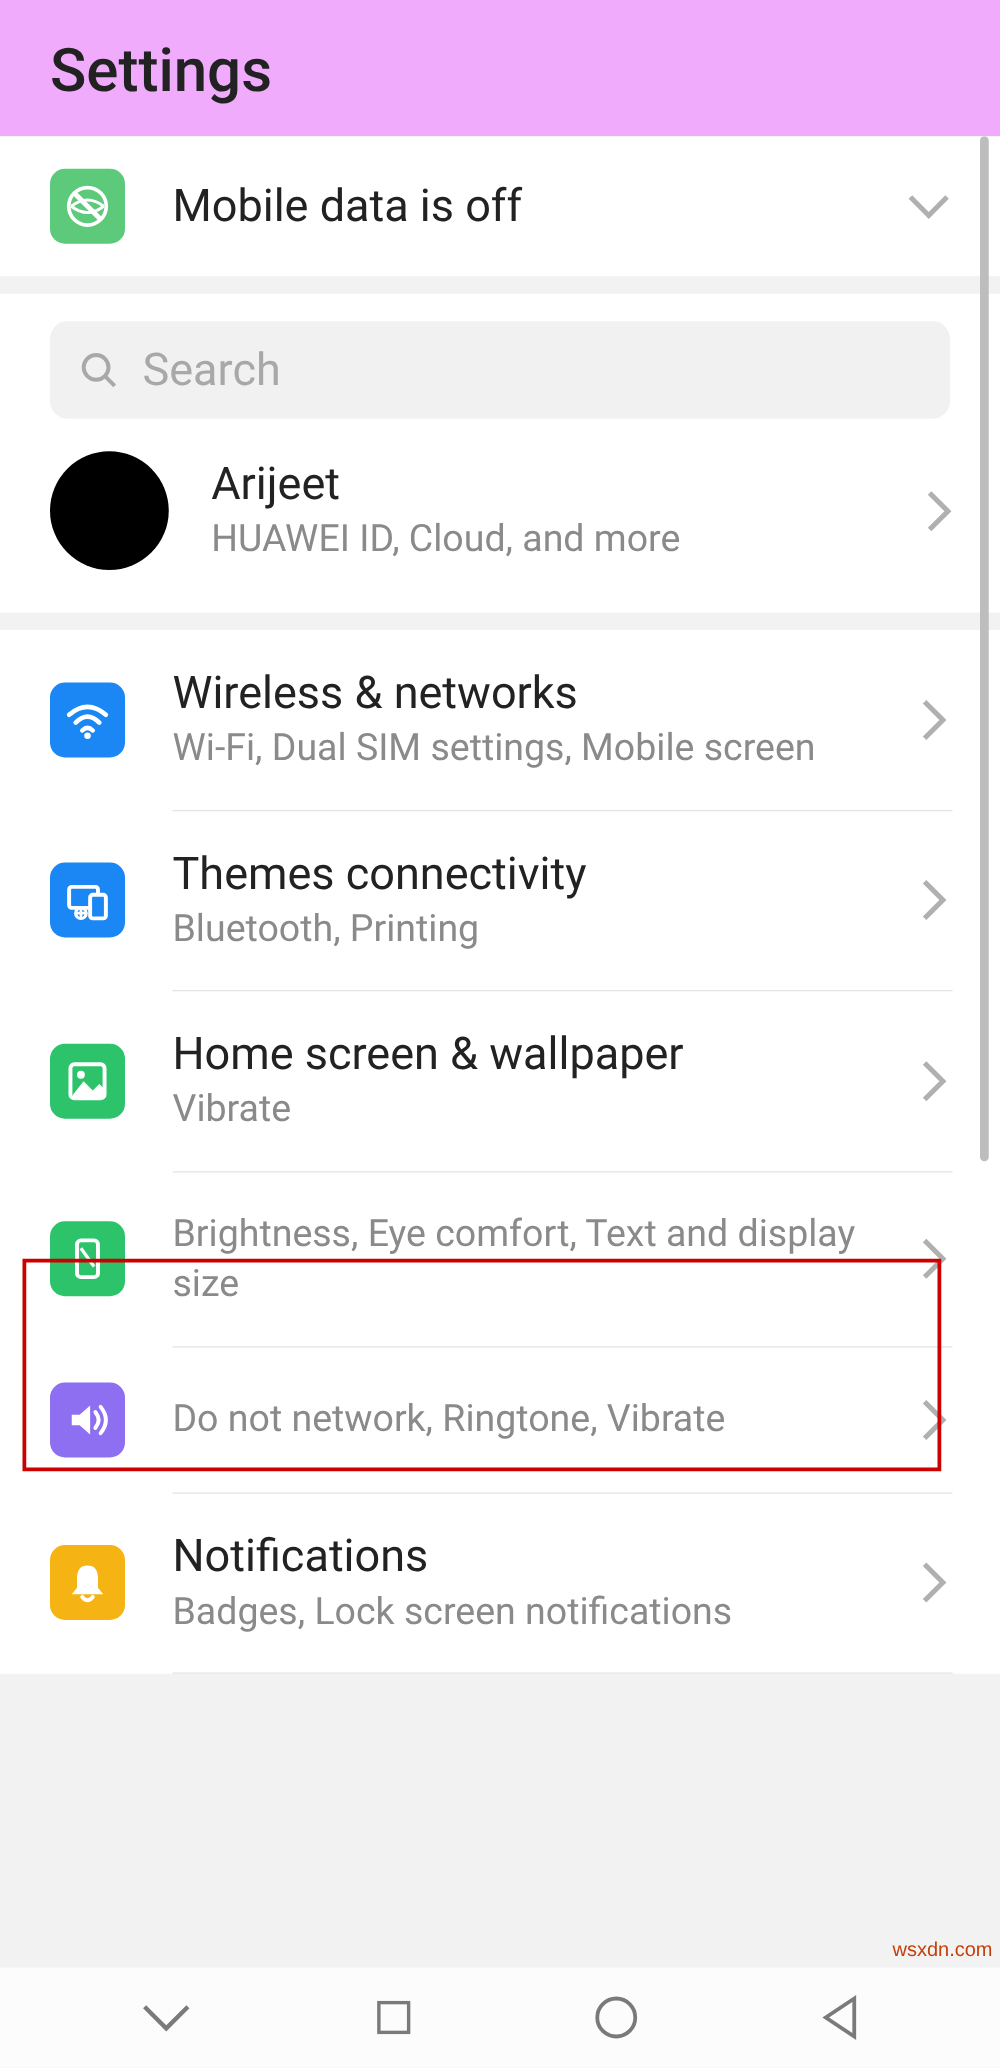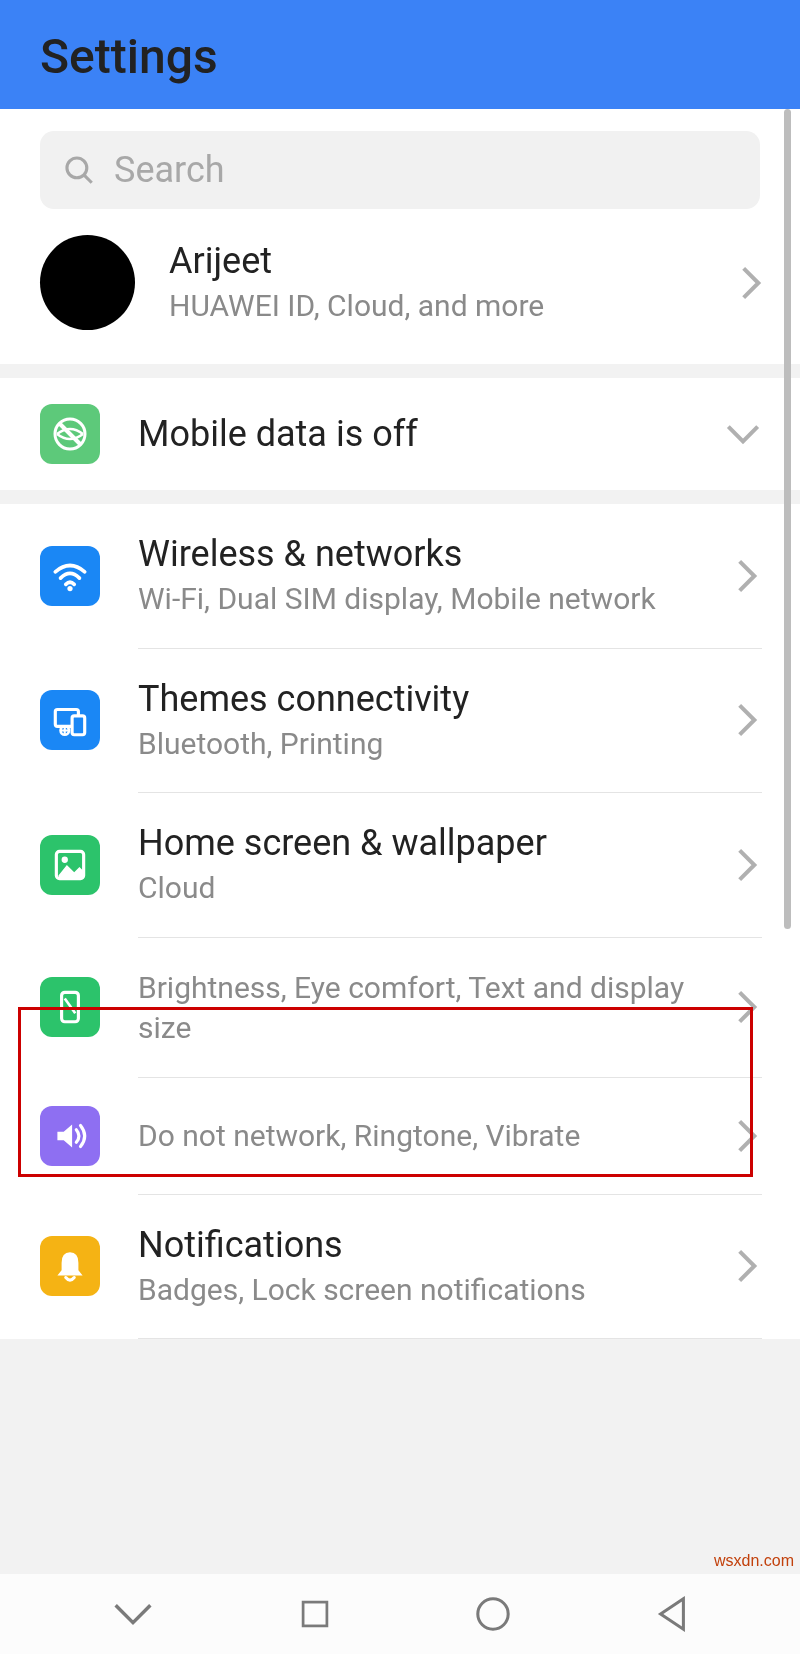--- a/index.html
+++ b/index.html
@@ -5,21 +5,21 @@
   * { box-sizing: border-box; margin: 0; padding: 0; }
   body {
     font-family: -apple-system, BlinkMacSystemFont, "Segoe UI", Roboto, Helvetica, Arial, sans-serif;
     background: #f2f2f2;
     width: 800px;
     height: 1654px;
     position: relative;
     overflow: hidden;
   }
   .header {
-    background: #3b82f6;
+    background: #f0abfc;
     padding: 28px 40px 24px 40px;
   }
   .header-title {
     font-size: 48px;
     font-weight: 500;
     color: #222;
   }
   .content-wrap {
     position: relative;
     height: calc(1654px - 112px - 80px);
@@ -142,47 +142,20 @@
 </style>
 </head>
 <body>
 
 <div class="header">
   <div class="header-title">Settings</div>
 </div>
 
 <div class="content-wrap">
 
-  <div class="section first no-gap">
-    <div class="search-section" style="padding:0;">
-      <div class="search-box" style="margin:0 40px;">
-        <span>
-          <svg width="34" height="34" viewBox="0 0 24 24" fill="none" stroke="#a8a8a8" stroke-width="2.2">
-            <circle cx="10.5" cy="10.5" r="7"></circle>
-              <line x1="21" y1="21" x2="15.8" y2="15.8"></line>
-          </svg>
-        </span>
-        <span class="search-placeholder">Search</span>
-      </div>
-    </div>
-
-    <div class="account-row">
-      <div class="avatar"></div>
-      <div class="row-texts">
-        <div class="row-title">Arijeet</div>
-        <div class="row-sub">HUAWEI ID, Cloud, and more</div>
-      </div>
-      <span>
-        <svg width="22" height="38" viewBox="0 0 12 20" fill="none" stroke="#b0b0b0" stroke-width="2.2">
-            <polyline points="2,2 10,10 2,18"></polyline>
-          </svg>
-      </span>
-    </div>
-  </div>
-
   <div class="section no-gap">
     <div class="data-row">
       <div class="icon-box" style="background:#5dc97a;">
         <svg width="40" height="40" viewBox="0 0 40 40">
           <circle cx="20" cy="20" r="15" fill="none" stroke="#fff" stroke-width="3"></circle>
           <path d="M7 20 Q20 10 33 20" fill="none" stroke="#fff" stroke-width="2.5"></path>
           <path d="M7 20 Q20 30 33 20" fill="none" stroke="#fff" stroke-width="2.5"></path>
           <line x1="9" y1="9" x2="31" y2="31" stroke="#fff" stroke-width="4"></line>
         </svg>
       </div>
@@ -190,34 +163,61 @@
         <div class="row-title">Mobile data is off</div>
       </div>
       <span>
         <svg width="38" height="22" viewBox="0 0 20 12" fill="none" stroke="#b0b0b0" stroke-width="2.2">
             <polyline points="2,2 10,10 18,2"></polyline>
           </svg>
       </span>
     </div>
   </div>
 
+  <div class="section first no-gap">
+    <div class="search-section" style="padding:0;">
+      <div class="search-box" style="margin:0 40px;">
+        <span>
+          <svg width="34" height="34" viewBox="0 0 24 24" fill="none" stroke="#a8a8a8" stroke-width="2.2">
+            <circle cx="10.5" cy="10.5" r="7"></circle>
+              <line x1="21" y1="21" x2="15.8" y2="15.8"></line>
+          </svg>
+        </span>
+        <span class="search-placeholder">Search</span>
+      </div>
+    </div>
+
+    <div class="account-row">
+      <div class="avatar"></div>
+      <div class="row-texts">
+        <div class="row-title">Arijeet</div>
+        <div class="row-sub">HUAWEI ID, Cloud, and more</div>
+      </div>
+      <span>
+        <svg width="22" height="38" viewBox="0 0 12 20" fill="none" stroke="#b0b0b0" stroke-width="2.2">
+            <polyline points="2,2 10,10 2,18"></polyline>
+          </svg>
+      </span>
+    </div>
+  </div>
+
   <div class="section last" style="position:relative;">
 
     <div class="settings-row">
       <div class="icon-box" style="background:#1a87f5;">
         <svg width="42" height="42" viewBox="0 0 40 40">
           <path d="M6 16 Q20 4 34 16" fill="none" stroke="#fff" stroke-width="3.5" stroke-linecap="round"></path>
           <path d="M11 22 Q20 13 29 22" fill="none" stroke="#fff" stroke-width="3.5" stroke-linecap="round"></path>
           <path d="M16 28 Q20 24 24 28" fill="none" stroke="#fff" stroke-width="3.5" stroke-linecap="round"></path>
           <circle cx="20" cy="32" r="2.5" fill="#fff"></circle>
         </svg>
       </div>
       <div class="row-texts">
         <div class="row-title">Wireless &amp; networks</div>
-        <div class="row-sub">Wi-Fi, Dual SIM display, Mobile network</div>
+        <div class="row-sub">Wi-Fi, Dual SIM settings, Mobile screen</div>
       </div>
       <span>
         <svg width="22" height="38" viewBox="0 0 12 20" fill="none" stroke="#b0b0b0" stroke-width="2.2">
             <polyline points="2,2 10,10 2,18"></polyline>
           </svg>
       </span>
     </div>
     <div class="divider"></div>
 
     <div class="settings-row">
@@ -245,21 +245,21 @@
     <div class="settings-row">
       <div class="icon-box" style="background:#2cc36b;">
         <svg width="42" height="42" viewBox="0 0 40 40">
           <rect x="7" y="7" width="26" height="26" rx="3" fill="none" stroke="#fff" stroke-width="3"></rect>
           <circle cx="15" cy="15" r="3" fill="#fff"></circle>
           <path d="M9 30 L17 20 L24 27 L29 22 L33 26 L33 31 Q33 33 31 33 L11 33 Q9 33 9 31 Z" fill="#fff"></path>
         </svg>
       </div>
       <div class="row-texts">
         <div class="row-title">Home screen &amp; wallpaper</div>
-        <div class="row-sub">Cloud</div>
+        <div class="row-sub">Vibrate</div>
       </div>
       <span>
         <svg width="22" height="38" viewBox="0 0 12 20" fill="none" stroke="#b0b0b0" stroke-width="2.2">
             <polyline points="2,2 10,10 2,18"></polyline>
           </svg>
       </span>
     </div>
     <div class="divider"></div>
 
     <div class="settings-row" id="display-row">

